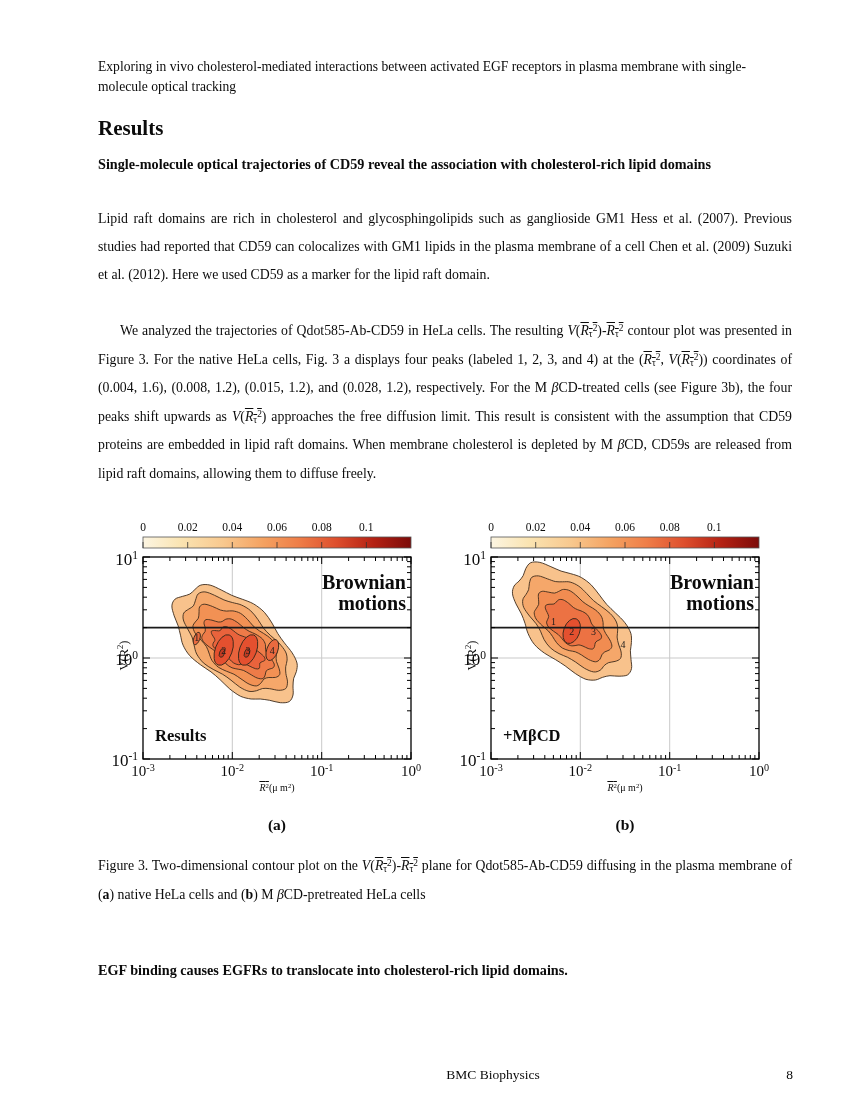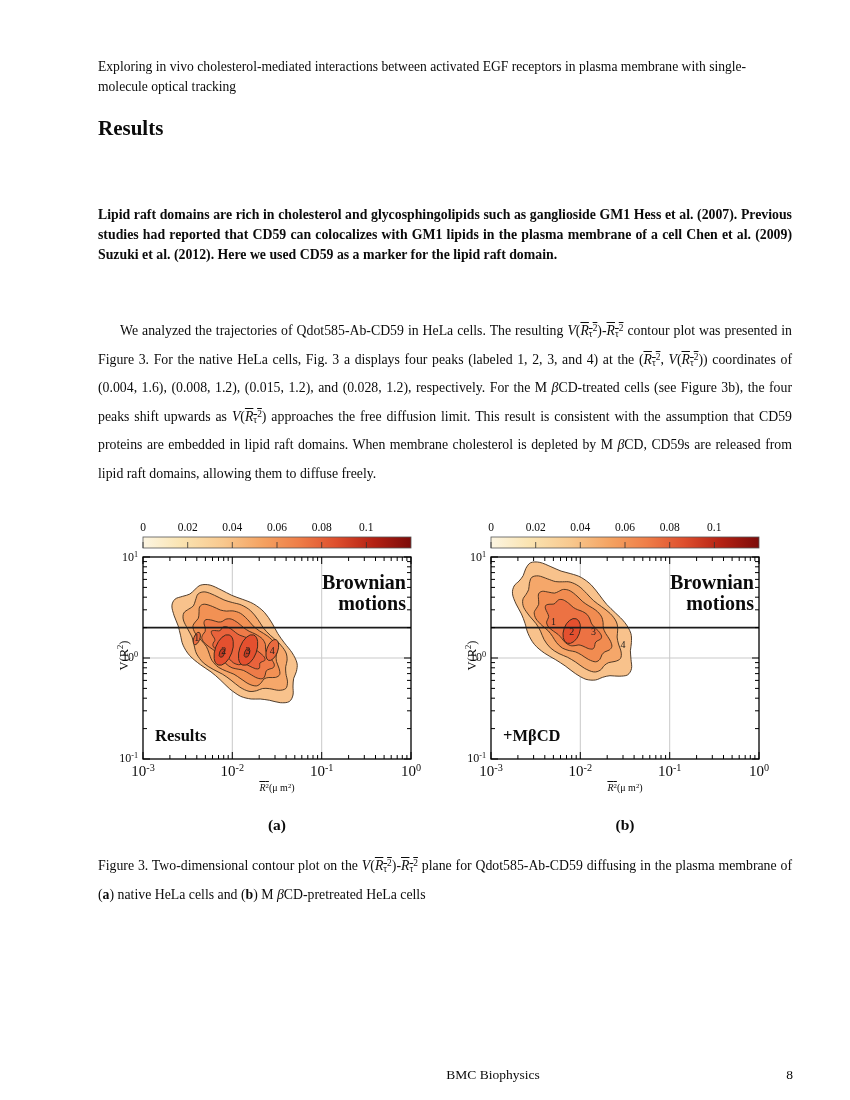--- a/index.html
+++ b/index.html
@@ -12,52 +12,53 @@
   .abs{position:absolute;}
   sup,sub{font-size:0.68em;line-height:0;}
   sup{vertical-align:0.48em;}
   sub{vertical-align:-0.22em;}
   .ov{text-decoration:overline;}
   .m i{font-style:italic;}
   .header-title{left:78px;top:57px;width:696px;font-size:13.6px;line-height:20px;}
   .results-heading{left:78px;top:116px;font-size:21px;font-weight:bold;}
   .subheading{left:78px;top:152px;width:696px;font-size:14.2px;font-weight:bold;line-height:24px;}
   .body-par{left:78px;width:694px;font-size:13.8px;text-align:justify;}
-  .p1{top:205px;line-height:20px;font-weight:bold;}
+  .p1{top:205px;line-height:28px;}
   .p2{top:317px;line-height:28.6px;text-indent:22px;}
   .caption{left:78px;top:852px;width:694px;font-size:13.8px;line-height:28.5px;text-align:justify;}
   .subheading2{left:78px;top:962px;width:694px;font-size:14.2px;font-weight:bold;}
   .p3{top:995px;line-height:28.5px;}
   .footer-journal{left:0;top:1067px;width:850px;text-align:center;font-size:13.5px;padding-left:48px;}
   .footer-page{left:700px;top:1067px;width:73px;text-align:right;font-size:13.5px;}
   
   .figure{left:78px;top:520px;width:696px;height:335px;}
   .panel{position:absolute;top:0;width:347px;height:335px;}
   .panel.pa{left:0;}
   .panel.pb{left:348px;}
   .panel svg{position:absolute;left:0;top:0;}
   .cbtick{position:absolute;top:1px;transform:translateX(-50%);font-size:11.5px;white-space:nowrap;}
-  .yt{position:absolute;left:6px;width:34px;text-align:right;font-size:12px;white-space:nowrap;}
+  .yt{position:absolute;left:6px;width:34px;text-align:right;font-size:17px;white-space:nowrap;}
   .xt{position:absolute;top:243px;transform:translateX(-50%);font-size:15px;white-space:nowrap;}
   .xlab{position:absolute;left:119px;width:120px;top:262px;text-align:center;font-size:10px;white-space:nowrap;}
   .ylab{position:absolute;left:-26px;top:128px;width:104px;text-align:center;font-size:12.5px;transform:rotate(-90deg);white-space:nowrap;}
   .brownian{position:absolute;right:39px;top:52px;text-align:right;font-weight:bold;font-size:20px;line-height:21px;}
   .brownian span{display:block;}
   .cond{position:absolute;left:57px;top:206px;font-weight:bold;font-size:16.5px;}
   .sublab{position:absolute;left:129px;width:100px;top:296px;text-align:center;font-weight:bold;font-size:15.5px;}
 </style>
 </head>
 <body>
 
 <div class="page">
 
   <div class="abs header-title">Exploring in vivo cholesterol-mediated interactions between activated EGF receptors in plasma membrane with single-molecule optical tracking</div>
 
   <div class="abs results-heading">Results</div>
 
+  <div class="abs subheading">Single-molecule optical trajectories of CD59 reveal the association with cholesterol-rich lipid domains</div>
 
   <div class="abs body-par p1">Lipid raft domains are rich in cholesterol and glycosphingolipids such as ganglioside GM1 Hess et al. (2007). Previous studies had reported that CD59 can colocalizes with GM1 lipids in the plasma membrane of a cell Chen et al. (2009) Suzuki et al. (2012). Here we used CD59 as a marker for the lipid raft domain.</div>
 
   <div class="abs body-par p2"><span>We analyzed the trajectories of Qdot585-Ab-CD59 in HeLa cells. The resulting </span><span class="m"><i>V</i><span>(</span><span class="ov"><i>R</i><sub>τ</sub><sup>2</sup></span><span>)</span></span><span>-</span><span class="m"><span class="ov"><i>R</i><sub>τ</sub><sup>2</sup></span></span><span> contour plot was presented in Figure 3. For the native HeLa cells, Fig. 3 a displays four peaks (labeled 1, 2, 3, and 4) at the </span><span class="m"><span>(</span><span class="ov"><i>R</i><sub>τ</sub><sup>2</sup></span><span>, </span><i>V</i><span>(</span><span class="ov"><i>R</i><sub>τ</sub><sup>2</sup></span><span>)</span><span>)</span></span><span> coordinates of (0.004, 1.6), (0.008, 1.2), (0.015, 1.2), and (0.028, 1.2), respectively. For the M </span><i>β</i><span>CD-treated cells (see Figure 3b), the four peaks shift upwards as </span><span class="m"><i>V</i><span>(</span><span class="ov"><i>R</i><sub>τ</sub><sup>2</sup></span><span>)</span></span><span> approaches the free diffusion limit. This result is consistent with the assumption that CD59 proteins are embedded in lipid raft domains. When membrane cholesterol is depleted by M </span><i>β</i><span>CD, CD59s are released from lipid raft domains, allowing them to diffuse freely.</span></div>
 
   <div class="abs figure">
 
     <div class="panel pa">
       <svg viewBox="0 0 347 290" width="347" height="290">
           <defs>
@@ -178,18 +179,19 @@
           <span>Brownian</span>
           <span>motions</span>
         </div>
       <span class="cond">+MβCD</span>
       <span class="sublab">(b)</span>
     </div>
   </div>
 
   <div class="abs caption"><span>Figure 3. Two-dimensional contour plot on the </span><span class="m"><i>V</i><span>(</span><span class="ov"><i>R</i><sub>τ</sub><sup>2</sup></span><span>)</span></span><span>-</span><span class="m"><span class="ov"><i>R</i><sub>τ</sub><sup>2</sup></span></span><span> plane for Qdot585-Ab-CD59 diffusing in the plasma membrane of (</span><b>a</b><span>) native HeLa cells and (</span><b>b</b><span>) M </span><i>β</i><span>CD-pretreated HeLa cells</span></div>
 
+  <div class="abs subheading2">EGF binding causes EGFRs to translocate into cholesterol-rich lipid domains.</div>
 
 
   <div class="abs footer-journal">BMC Biophysics</div>
   <div class="abs footer-page">8</div>
 
 </div>
 
 </body></html>

